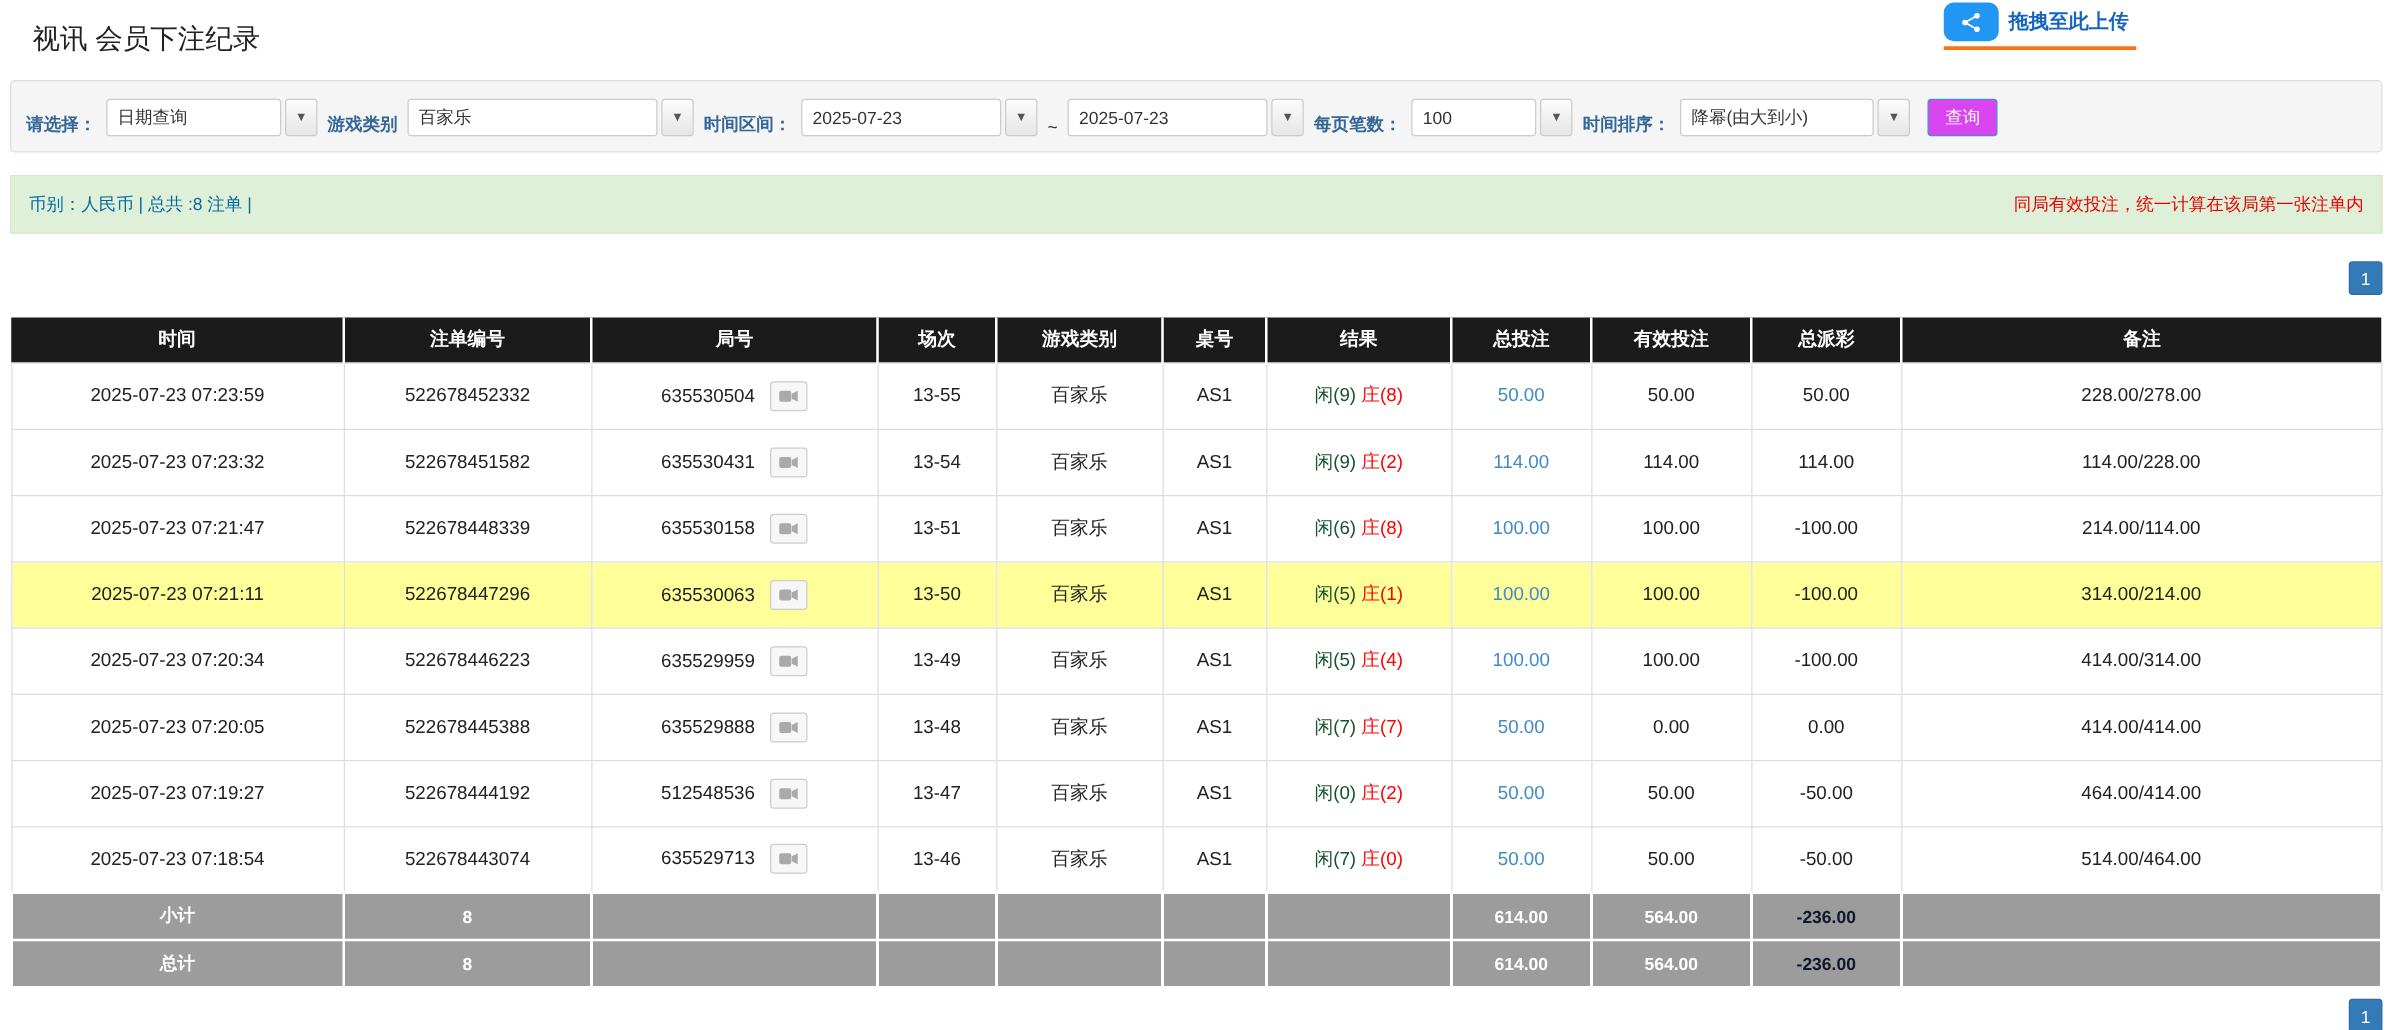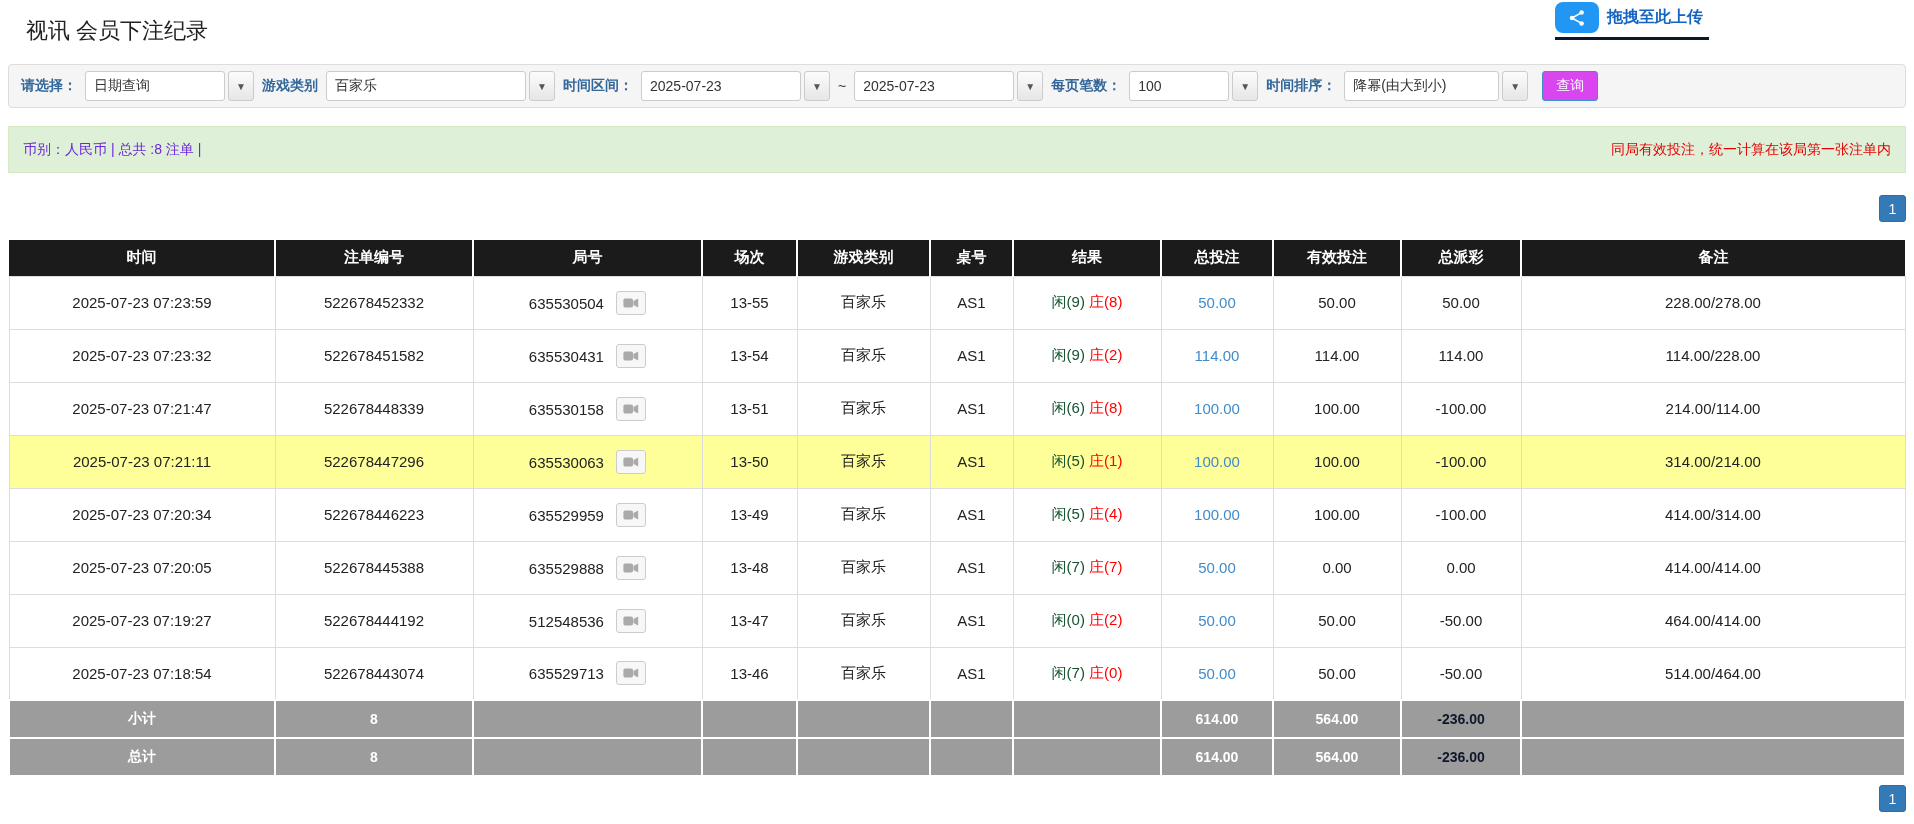--- a/index.html
+++ b/index.html
@@ -4,44 +4,44 @@
 <style>
   * { margin:0; padding:0; box-sizing:border-box; }
   html,body { width:1914px; height:824px; overflow:hidden; }
   body { background:#fff; font-family:"Liberation Sans","DejaVu Sans",sans-serif; color:#222; }
   .page { padding:0 8px; position:relative; }
 
   
   .topbar { position:relative; height:58px;margin-left:16px; }
   .page-title { position:absolute; left:2px; top:16px; font-size:22px; font-weight:500; color:#222; }
   .upload { position:absolute; top:0; right:197px; display:flex; align-items:center; gap:8px;
-            border-bottom:3px solid #0f172a; padding:2px 6px 4px 0; cursor:pointer; }
+            border-bottom:3px solid #f97316; padding:2px 6px 4px 0; cursor:pointer; }
   .upload-icon { width:44px; height:31px; background:#2196f3; border-radius:8px;
                  display:flex; align-items:center; justify-content:center; flex:none; }
   .upload-icon svg { width:22px; height:20px; }
   .upload-label { font-size:16px; font-weight:bold; color:#1565c0; white-space:nowrap; }
 
   
-  .filter-bar { display:flex; align-items:center; gap:8px; height:44px; background:#f5f5f5;
+  .filter-bar { display:flex; align-items:flex-end; gap:8px; height:58px; background:#f5f5f5;
                 border:1px solid #ddd; border-radius:4px; padding:12px 12px; font-size:14px; margin-top:6px; }
   .flabel { font-weight:bold; color:#336699; white-space:nowrap; }
   .combo { display:flex; align-items:stretch; height:30px; }
   .combo input { border:1px solid #ccc; background:#fff; padding:0 8px; font-size:14px; color:#333;
                  height:30px; border-radius:3px; font-family:inherit; }
   .arrow-btn { width:26px; height:30px; border:1px solid #ccc; margin-left:3px;
                background:linear-gradient(#fcfcfc,#e6e6e6); border-radius:3px; color:#555;
                font-size:10px; cursor:pointer; display:flex; align-items:center; justify-content:center; }
   .tilde { color:#333; }
   .btn-search { height:30px; padding:0 13px; background:#d946ef; color:#fff; border:1px solid #4090cc;
                 border-radius:3px; font-size:14px; cursor:pointer; margin-left:6px; font-family:inherit; }
 
   
   .summary-bar { margin-top:18px; height:47px; background:#dff0d8; border:1px solid #d6e9c6;
                  display:flex; align-items:center; justify-content:space-between; padding:0 14px; font-size:14px; }
-  .summary-left { color:#6d28d9; }
+  .summary-left { color:#0369a1; }
   .summary-right { color:#e60000; }
 
   
   .pager-row { display:flex; justify-content:flex-end; margin:22px 0 18px; }
   .pager-row.bottom { margin:8px 0 0; }
   .page-btn { min-width:27px; height:27px; background:#337ab7; border:1px solid #2e6da4; color:#fff;
               border-radius:3px; font-size:14px; cursor:pointer; font-family:inherit; }
 
   
   table.records { width:100%; border-collapse:collapse; table-layout:fixed; font-size:15px; }

